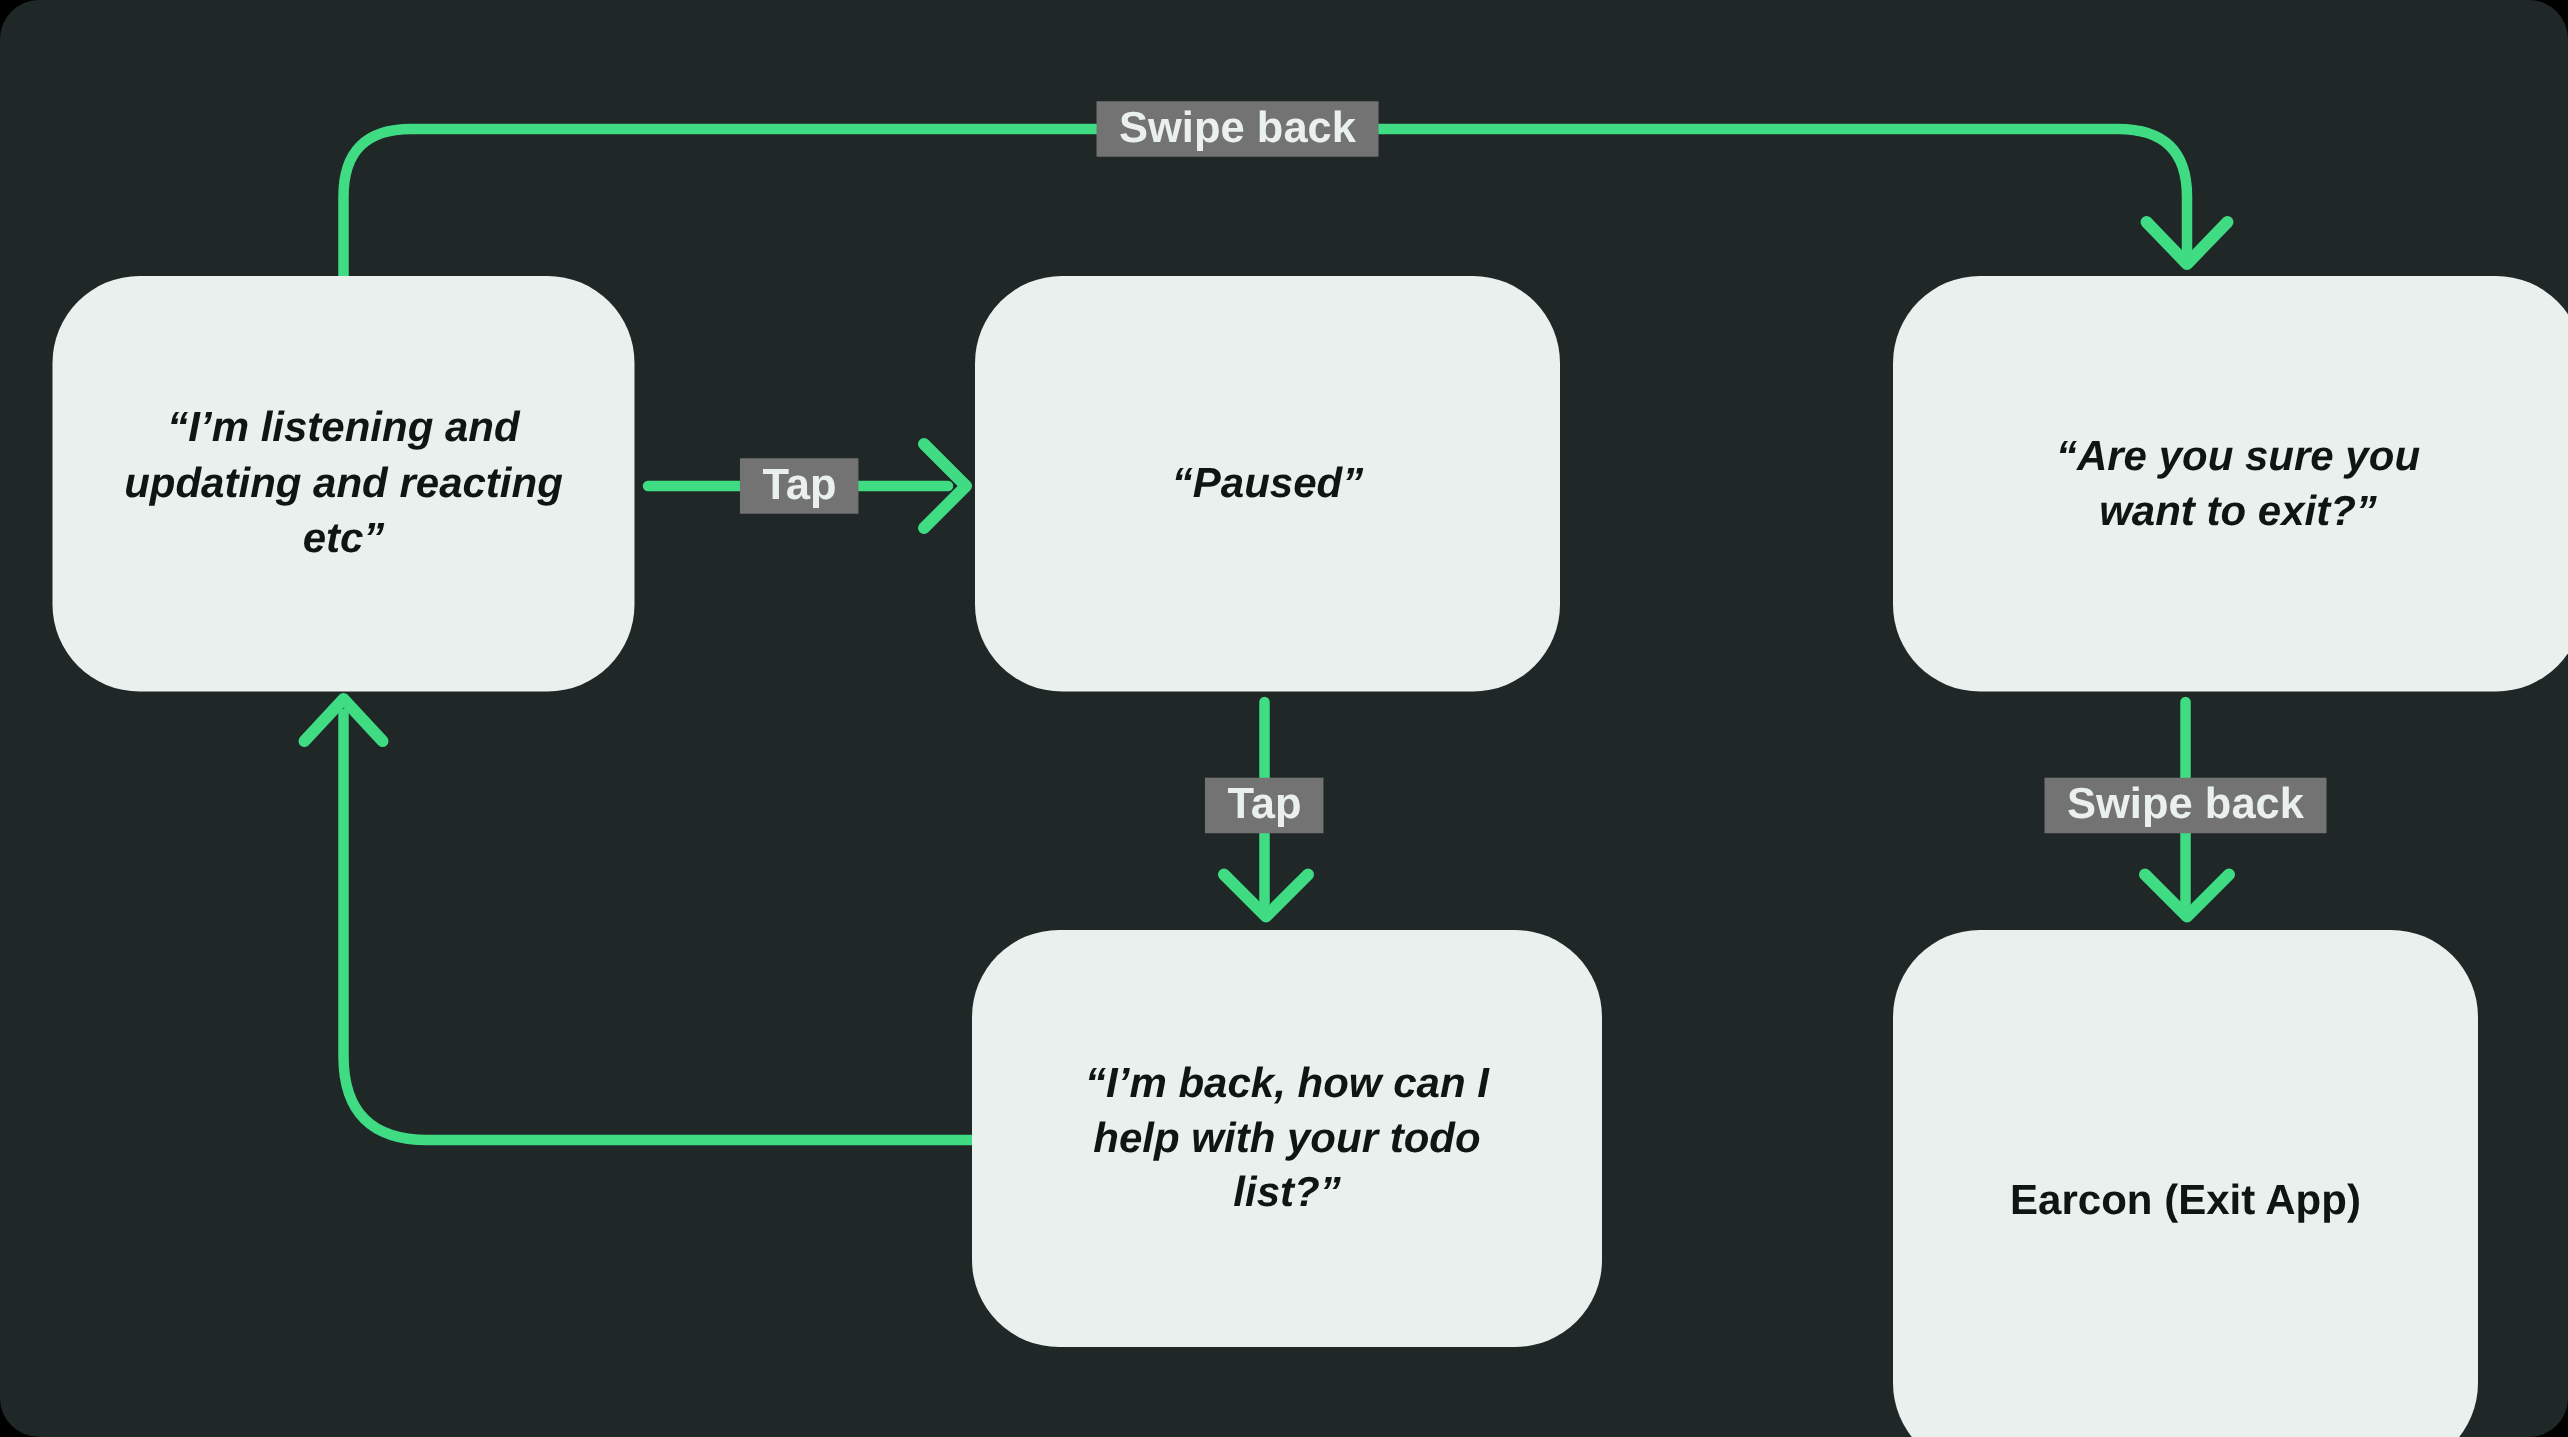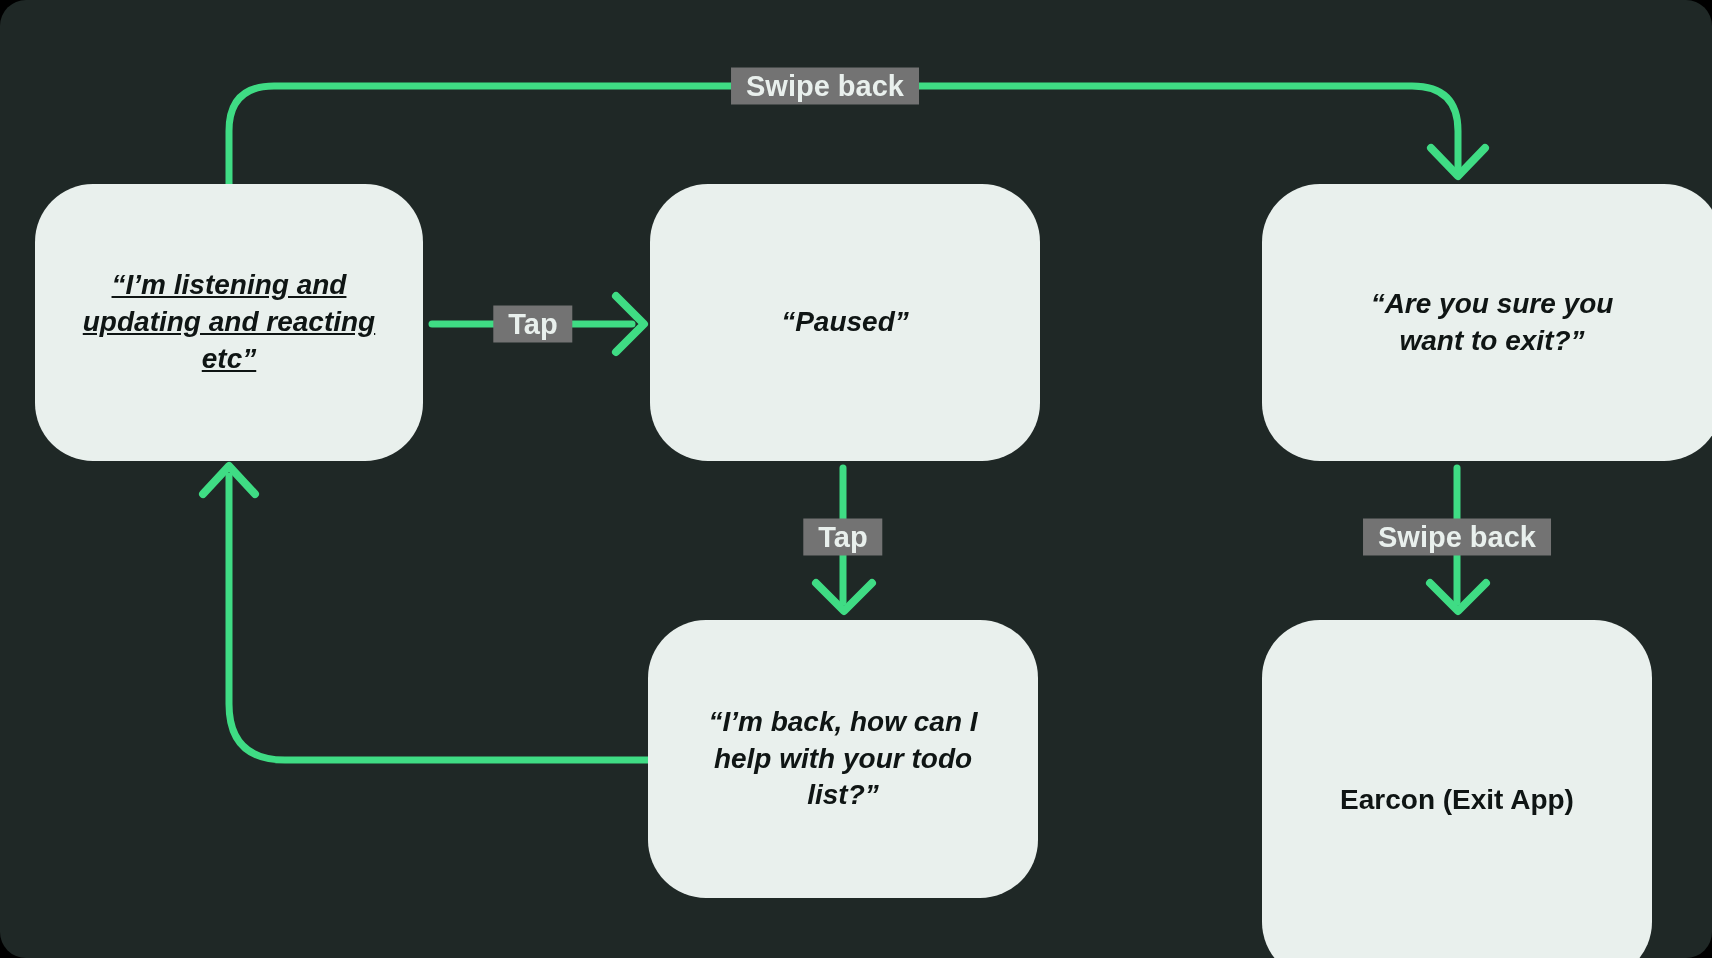--- a/index.html
+++ b/index.html
@@ -20,23 +20,23 @@
     background:#E9F0ED;border-radius:58px;
     display:flex;align-items:center;justify-content:center;
     color:#0F1514;font-weight:700;font-style:italic;
     font-size:28px;line-height:1.32;text-align:center;
   }
   .node .txt{display:block;}
   .node.upright{font-style:normal;}
   #node-listening{left:35px;top:184px;width:388px;height:277px;}
   #node-paused{left:650px;top:184px;width:390px;height:277px;}
   #node-exit-confirm{left:1262px;top:184px;width:460px;height:277px;}
-  #node-back{left:648px;top:620px;width:390px;height:278px;}
+  #node-back{left:648px;top:620px;width:420px;height:278px;}
   #node-earcon{left:1262px;top:620px;width:390px;height:360px;}
-  #node-listening .txt{max-width:330px;text-decoration:underline;}
+  #node-listening .txt{max-width:330px;}
   #node-paused .txt{max-width:330px;}
   #node-exit-confirm .txt{max-width:300px;}
   #node-back .txt{max-width:310px;}
   #node-earcon .txt{max-width:340px;}
   .edge-label{
     position:absolute;z-index:3;
     transform:translate(-50%,-50%);
     background:#737373;color:#E9F0ED;
     font-weight:700;font-size:29px;white-space:nowrap;
     padding:2px 15px;

